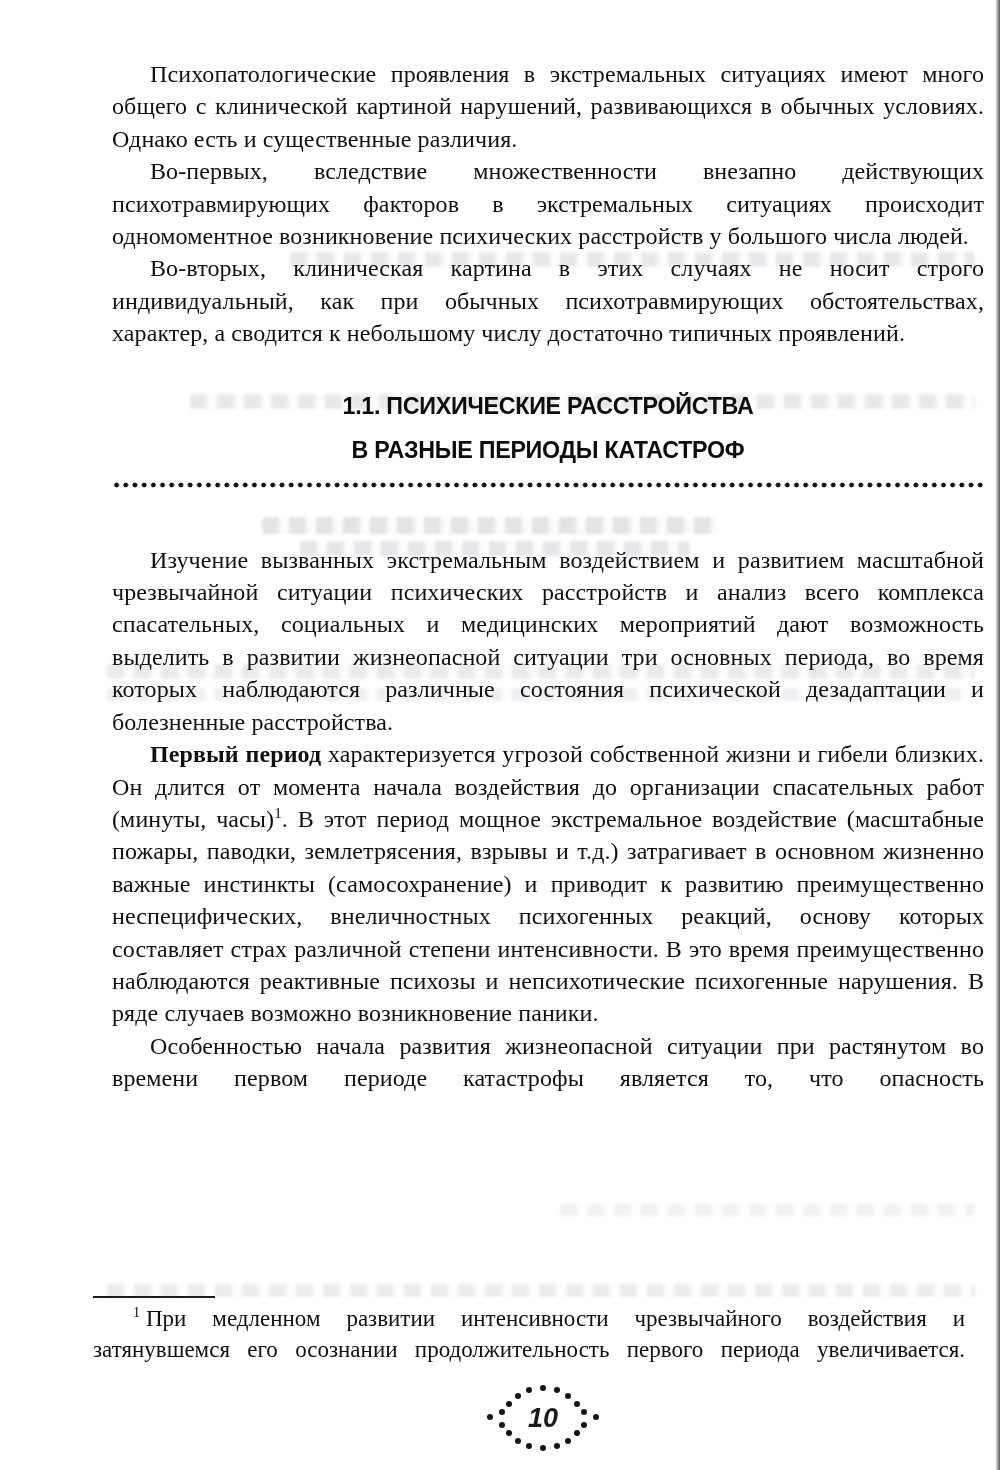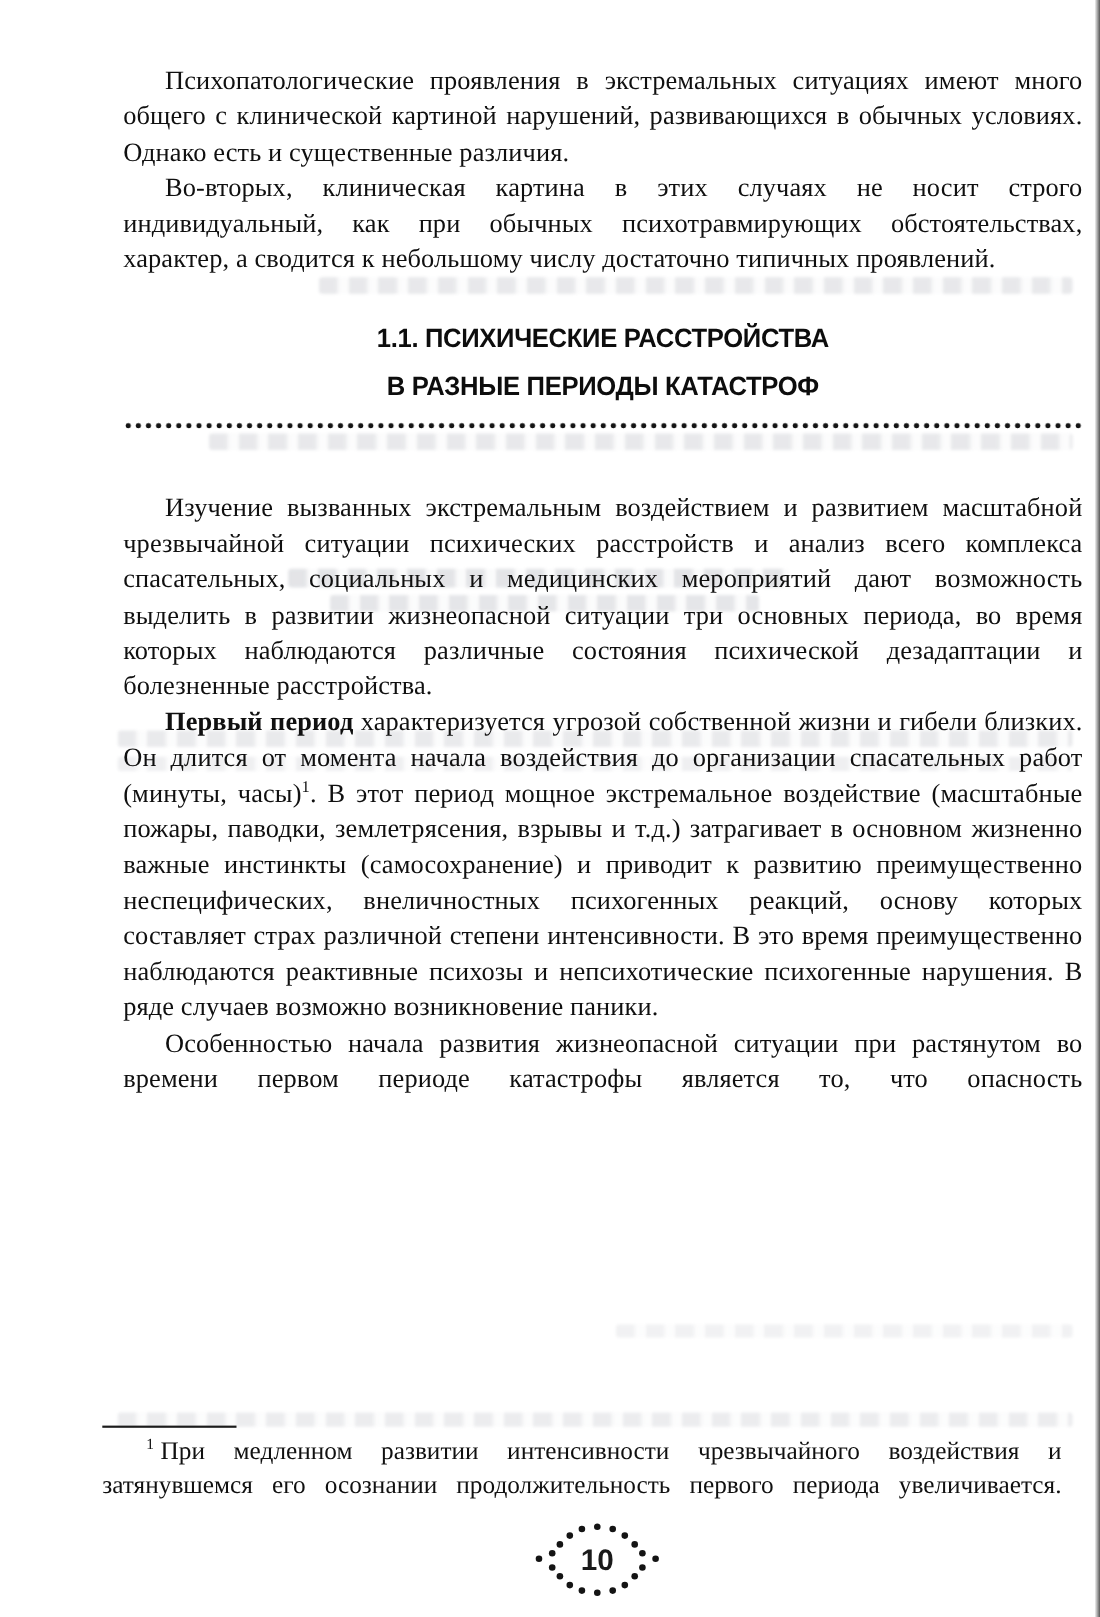--- a/index.html
+++ b/index.html
@@ -90,21 +90,21 @@
   .footnote sup {
     font-size: 14px;
     vertical-align: super;
     line-height: 0;
     margin-right: 6px;
   }
 
   .page-number-ornament {
     position: absolute; left: 483px; top: 1380px;
     width: 120px; height: 76px;
-    display: flex; align-items: center; justify-content: center;
+    display: flex; align-items: center; justify-content: center; font-style: italic;
   }
   .page-number-ornament svg { position: absolute; inset: 0; }
   .page-num {
     position: relative; z-index: 1;
     font-family: "Liberation Sans", "DejaVu Sans", sans-serif;
     font-weight: 700;
     font-size: 27px;
     color: #1a1a1a;
   }
 </style>
@@ -117,20 +117,21 @@
   <div class="ghost" style="left:190px; top:394px; width:785px; height:15px;"></div>
   <div class="ghost" style="left:262px; top:517px; width:455px; height:17px; opacity:0.55;"></div>
   <div class="ghost" style="left:300px; top:541px; width:390px; height:15px; opacity:0.5;"></div>
   <div class="ghost" style="left:107px; top:664px; width:868px; height:15px; opacity:0.42;"></div>
   <div class="ghost" style="left:107px; top:688px; width:868px; height:13px; opacity:0.32;"></div>
   <div class="ghost" style="left:560px; top:1204px; width:415px; height:12px; opacity:0.28;"></div>
   <div class="ghost" style="left:107px; top:1284px; width:868px; height:13px; opacity:0.38;"></div>
 
   <main class="text-block">
     <p class="body-p">Психопатологические проявления в экстремальных ситуациях имеют много общего с клинической картиной нарушений, развивающихся в обычных условиях. Однако есть и существенные различия.</p>
+    <p class="body-p">Во-первых, вследствие множественности внезапно действующих психотравмирующих факторов в экстремальных ситуациях происходит одномоментное возникновение психических расстройств у большого числа людей.</p>
     <p class="body-p">Во-вторых, клиническая картина в этих случаях не носит строго индивидуальный, как при обычных психотравмирующих обстоятельствах, характер, а сводится к небольшому числу достаточно типичных проявлений.</p>
 
     <h2 class="section-heading">
       <span class="h-line">1.1. ПСИХИЧЕСКИЕ РАССТРОЙСТВА</span>
       <span class="h-line">В РАЗНЫЕ ПЕРИОДЫ КАТАСТРОФ</span>
     </h2>
     <div class="dotted-rule"></div>
 
     <p class="body-p first-after">Изучение вызванных экстремальным воздействием и развитием масштабной чрезвычайной ситуации психических расстройств и анализ всего комплекса спасательных, социальных и медицинских мероприятий дают возможность выделить в развитии жизнеопасной ситуации три основных периода, во время которых наблюдаются различные состояния психической дезадаптации и болезненные расстройства.</p>
 

